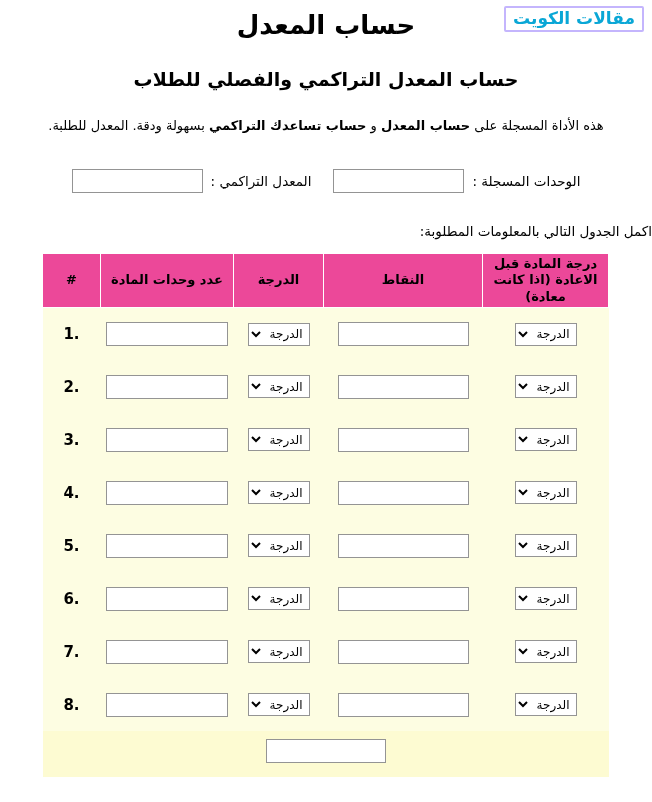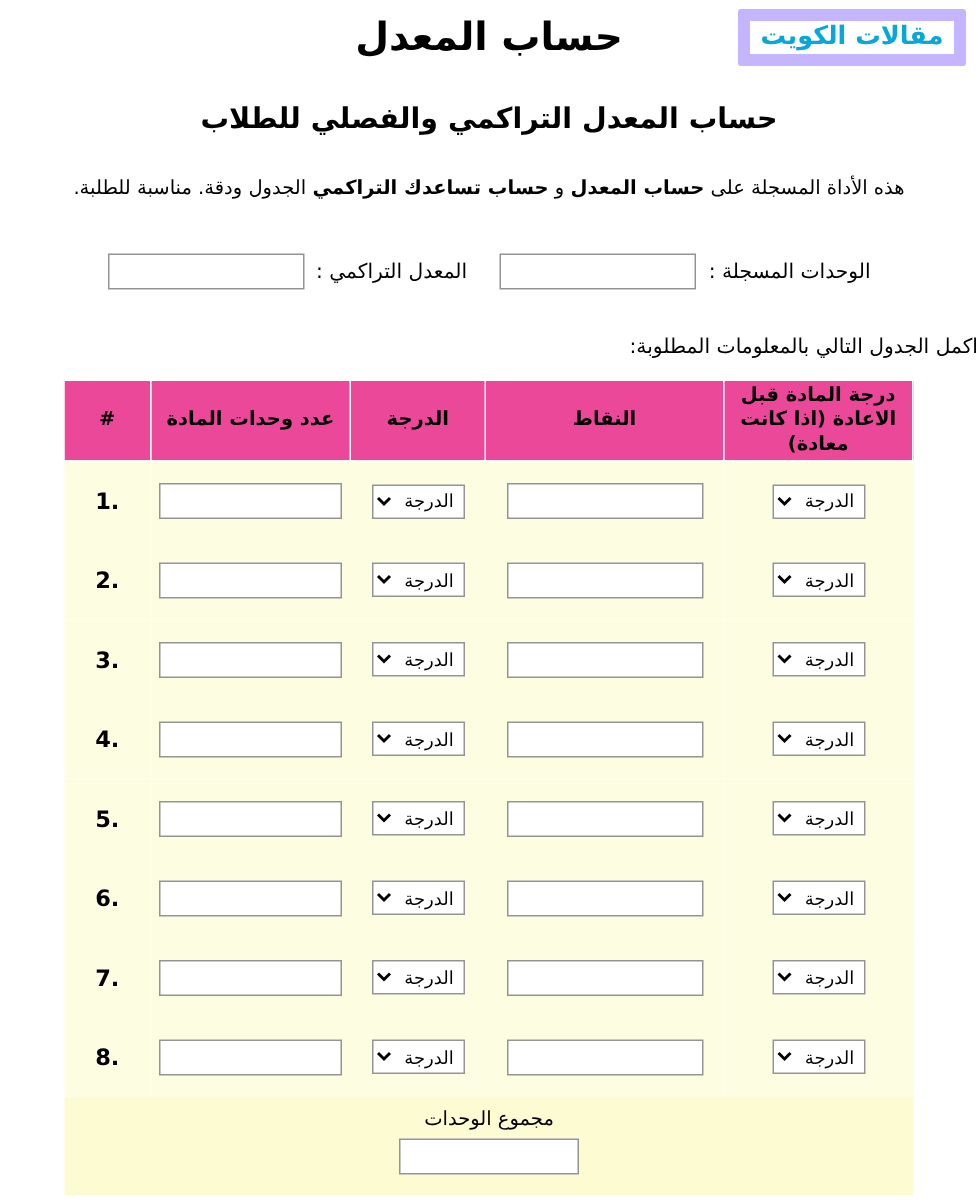--- a/index.html
+++ b/index.html
@@ -14,21 +14,21 @@
     height: 802px;
     position: relative;
     overflow: hidden;
   }
 
   
   .logo-badge {
     position: absolute;
     top: 6px;
     right: 8px;
-    border: 8px solid #c4b5fd;
+    border: 2px solid #c4b5fd;
     background: #ffffff;
     padding: 2px 7px 3px 7px;
     border-radius: 2px;
     line-height: 1;
   }
   .logo-badge .logo-text {
     color: #0aa7d6;
     font-size: 17px;
     font-weight: bold;
     font-family: "DejaVu Sans", sans-serif;
@@ -192,21 +192,21 @@
 <body>
 
 <div class="logo-badge">
   <span class="logo-text">مقالات الكويت</span>
 </div>
 
 <h1 class="page-title">حساب المعدل</h1>
 
 <h2 class="sub-title">حساب المعدل التراكمي والفصلي للطلاب</h2>
 
-<p class="intro"><span>هذه الأداة المسجلة على </span><b>حساب المعدل</b><span> و </span><b>حساب تساعدك التراكمي</b><span> الجدول ودقة. مناسبة للطلبة.</span></p>
+<p class="intro"><span>هذه الأداة المسجلة على </span><b>حساب المعدل</b><span> و </span><b>حساب تساعدك التراكمي</b><span> بسهولة ودقة. المعدل للطلبة.</span></p>
 
 <div class="top-row">
   <div class="field-group">
     <span class="field-label">الوحدات المسجلة :</span>
     <input class="text-input" type="text" value="" style="">
   </div>
   <div class="field-group left">
     <span class="field-label">المعدل التراكمي :</span>
     <input class="text-input" type="text" value="" style="">
   </div>
@@ -288,16 +288,15 @@
           <td><select class="cell-select"><option>الدرجة</option><option>A</option><option>A-</option><option>B+</option><option>B</option><option>B-</option><option>C+</option><option>C</option><option>C-</option><option>D+</option><option>D</option><option>F</option></select></td>
           <td><input type="text" class="cell-input" style=""></td>
           <td class="idx">8.</td>
         </tr>
       </tbody>
   </table>
 </div>
 
 <div class="totals">
   <div class="total-block">
-    <span class="t-label">مجموع الوحدات</span>
     <input class="total-input" type="text" value="" style="">
   </div>
 </div>
 
 </body></html>

